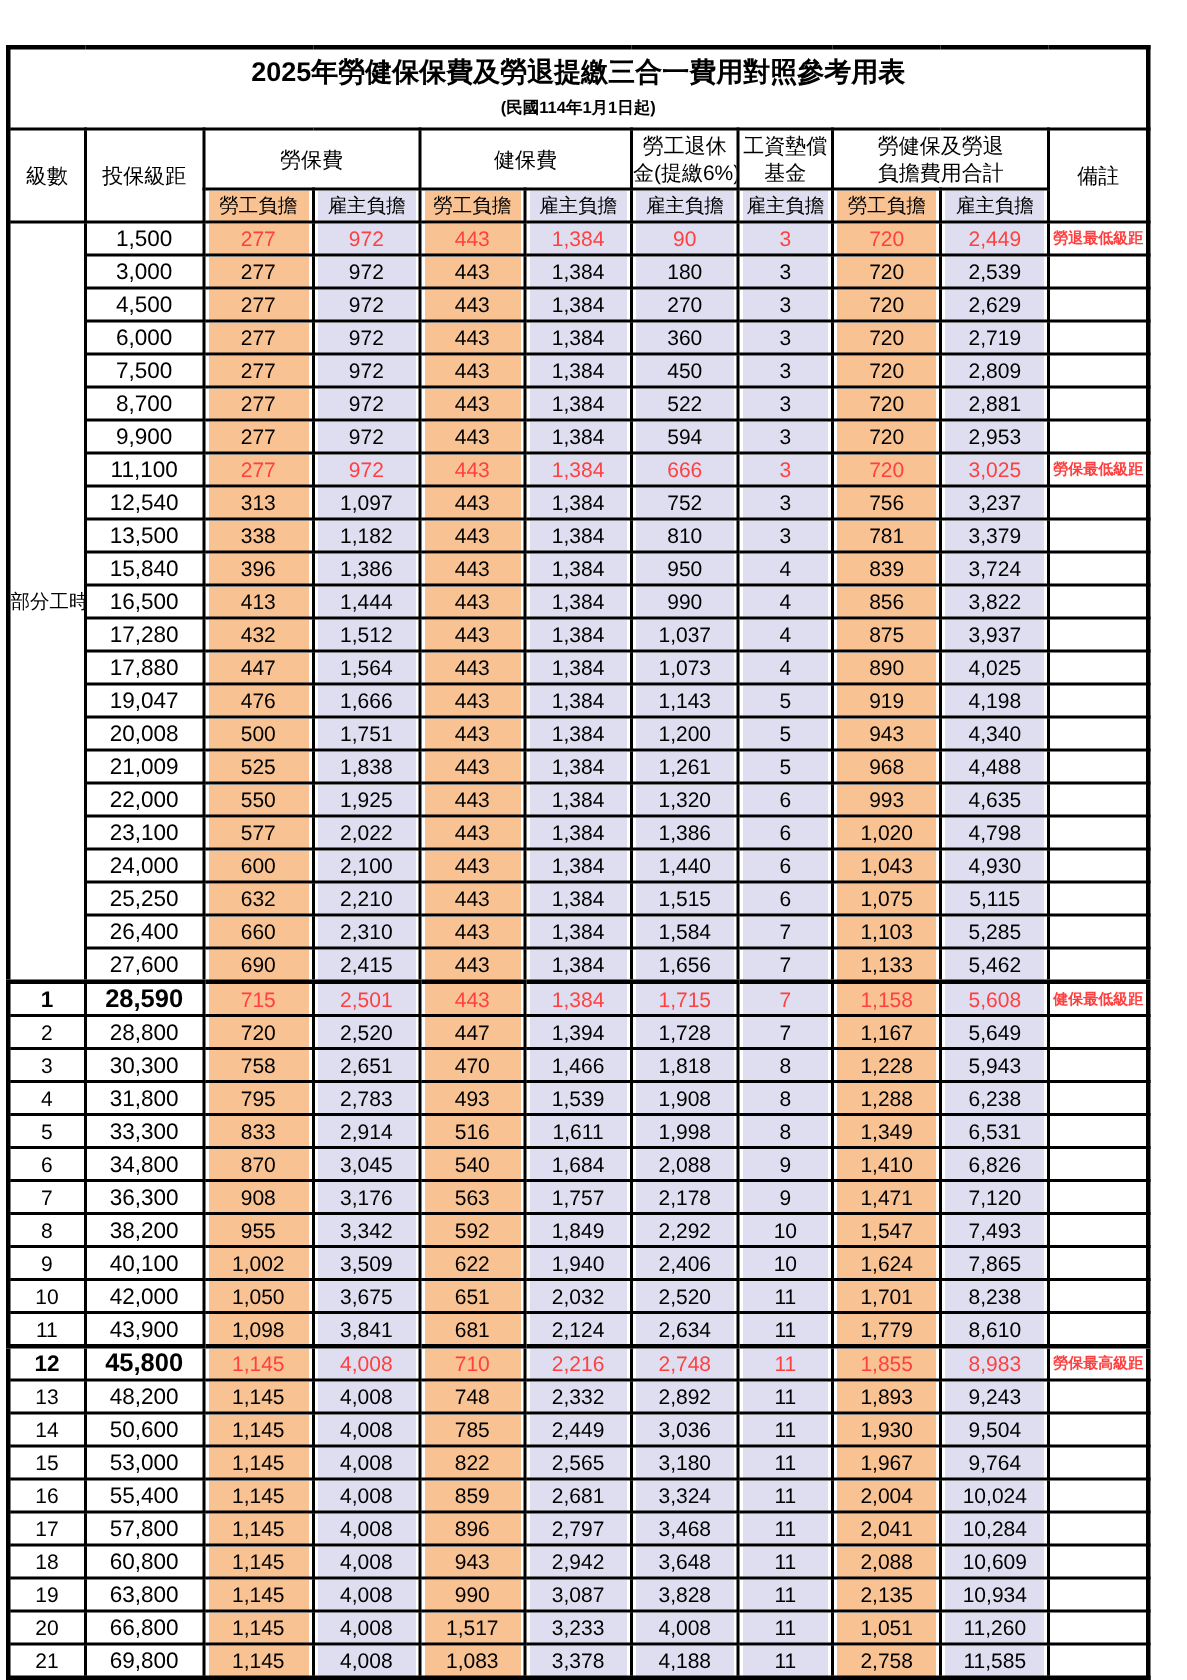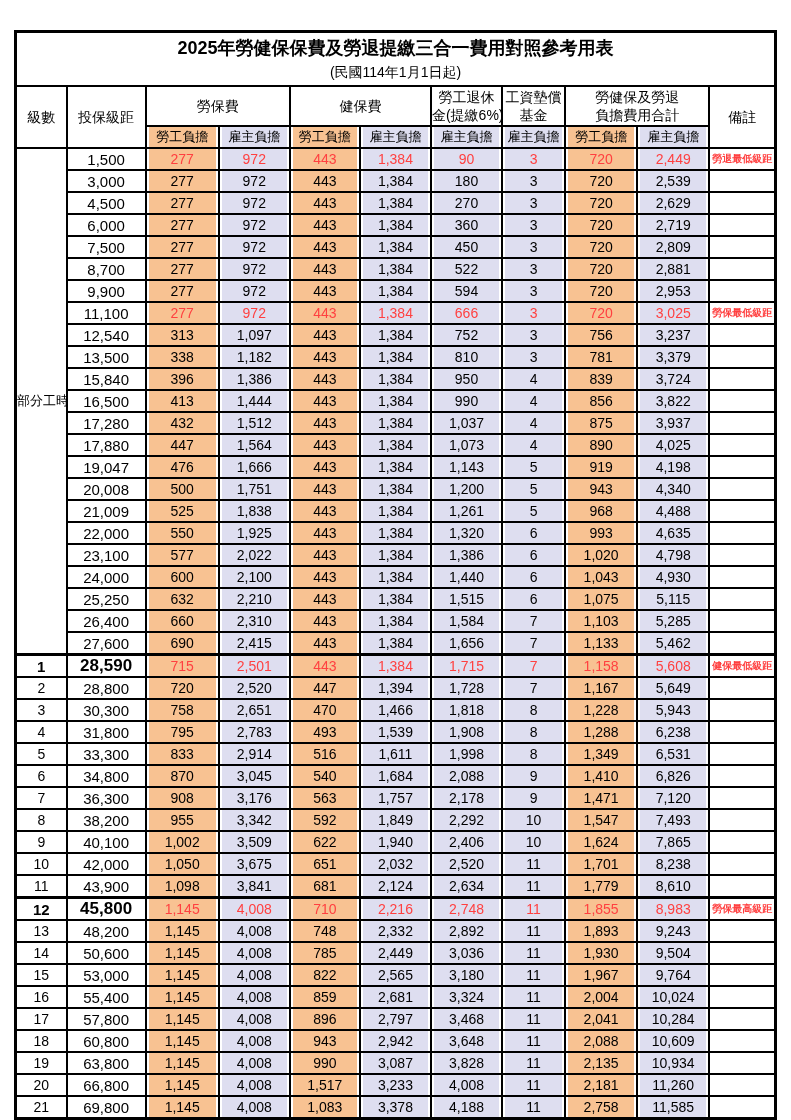--- a/index.html
+++ b/index.html
@@ -7,35 +7,35 @@
     width: 791px; height: 1120px;
     background: #ffffff;
     font-family: "Liberation Sans", "DejaVu Sans", sans-serif;
     color: #000;
     overflow: hidden;
   }
   table.main {
     border-collapse: collapse;
     table-layout: fixed;
     width: 763px;
-    margin: 30px 0 0 14px;
+    margin: 30px 0 0 4px;
     border: 3px solid #000;
   }
   td, th {
     border: 2px solid #000;
     text-align: center;
     vertical-align: middle;
     padding: 0;
     overflow: hidden;
     white-space: nowrap;
     font-weight: normal;
   }
   .title-cell { height: 52px; background: #fff; }
   .t1 { font-size: 18px; font-weight: bold; line-height: 26px; }
-  .t2 { font-size: 14px; font-weight: normal; line-height: 22px; }
+  .t2 { font-size: 11px; font-weight: bold; line-height: 22px; }
   .grp { font-size: 14px; height: 38px; line-height: 18px; background: #fff; }
   .sub { font-size: 13px; height: 20px; }
   .fill-emp {
     background-color: var(--employee-bg);
     background-clip: content-box;
     padding: 0 2px;
   }
   .fill-er {
     background-color: var(--employer-bg);
     background-clip: content-box;
@@ -633,21 +633,21 @@
       </tr>
       <tr>
         <td class="level">20</td>
         <td class="bracket">66,800</td>
         <td class="num fill-emp">1,145</td>
         <td class="num fill-er">4,008</td>
         <td class="num fill-emp">1,517</td>
         <td class="num fill-er">3,233</td>
         <td class="num fill-er">4,008</td>
         <td class="num fill-er">11</td>
-        <td class="num fill-emp">2,181</td>
+        <td class="num fill-emp">1,051</td>
         <td class="num fill-er">11,260</td>
         <td class="note"></td>
       </tr>
       <tr>
         <td class="level">21</td>
         <td class="bracket">69,800</td>
         <td class="num fill-emp">1,145</td>
         <td class="num fill-er">4,008</td>
         <td class="num fill-emp">1,083</td>
         <td class="num fill-er">3,378</td>

